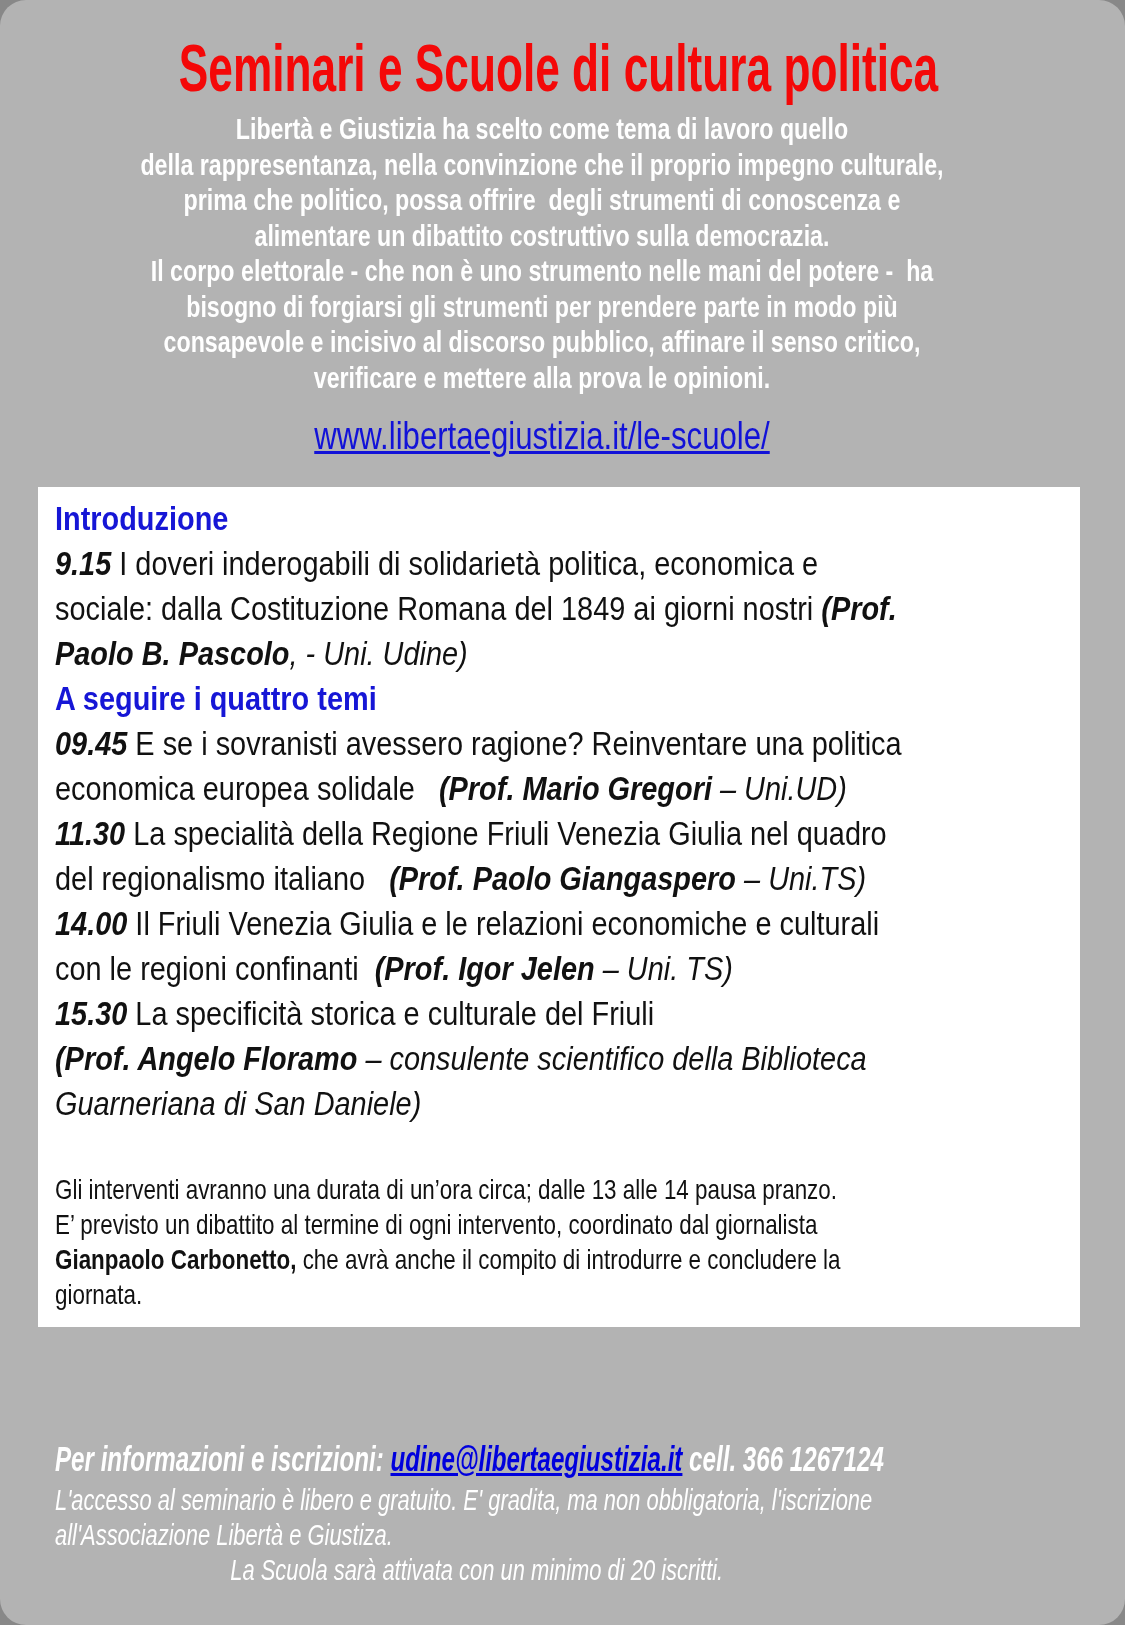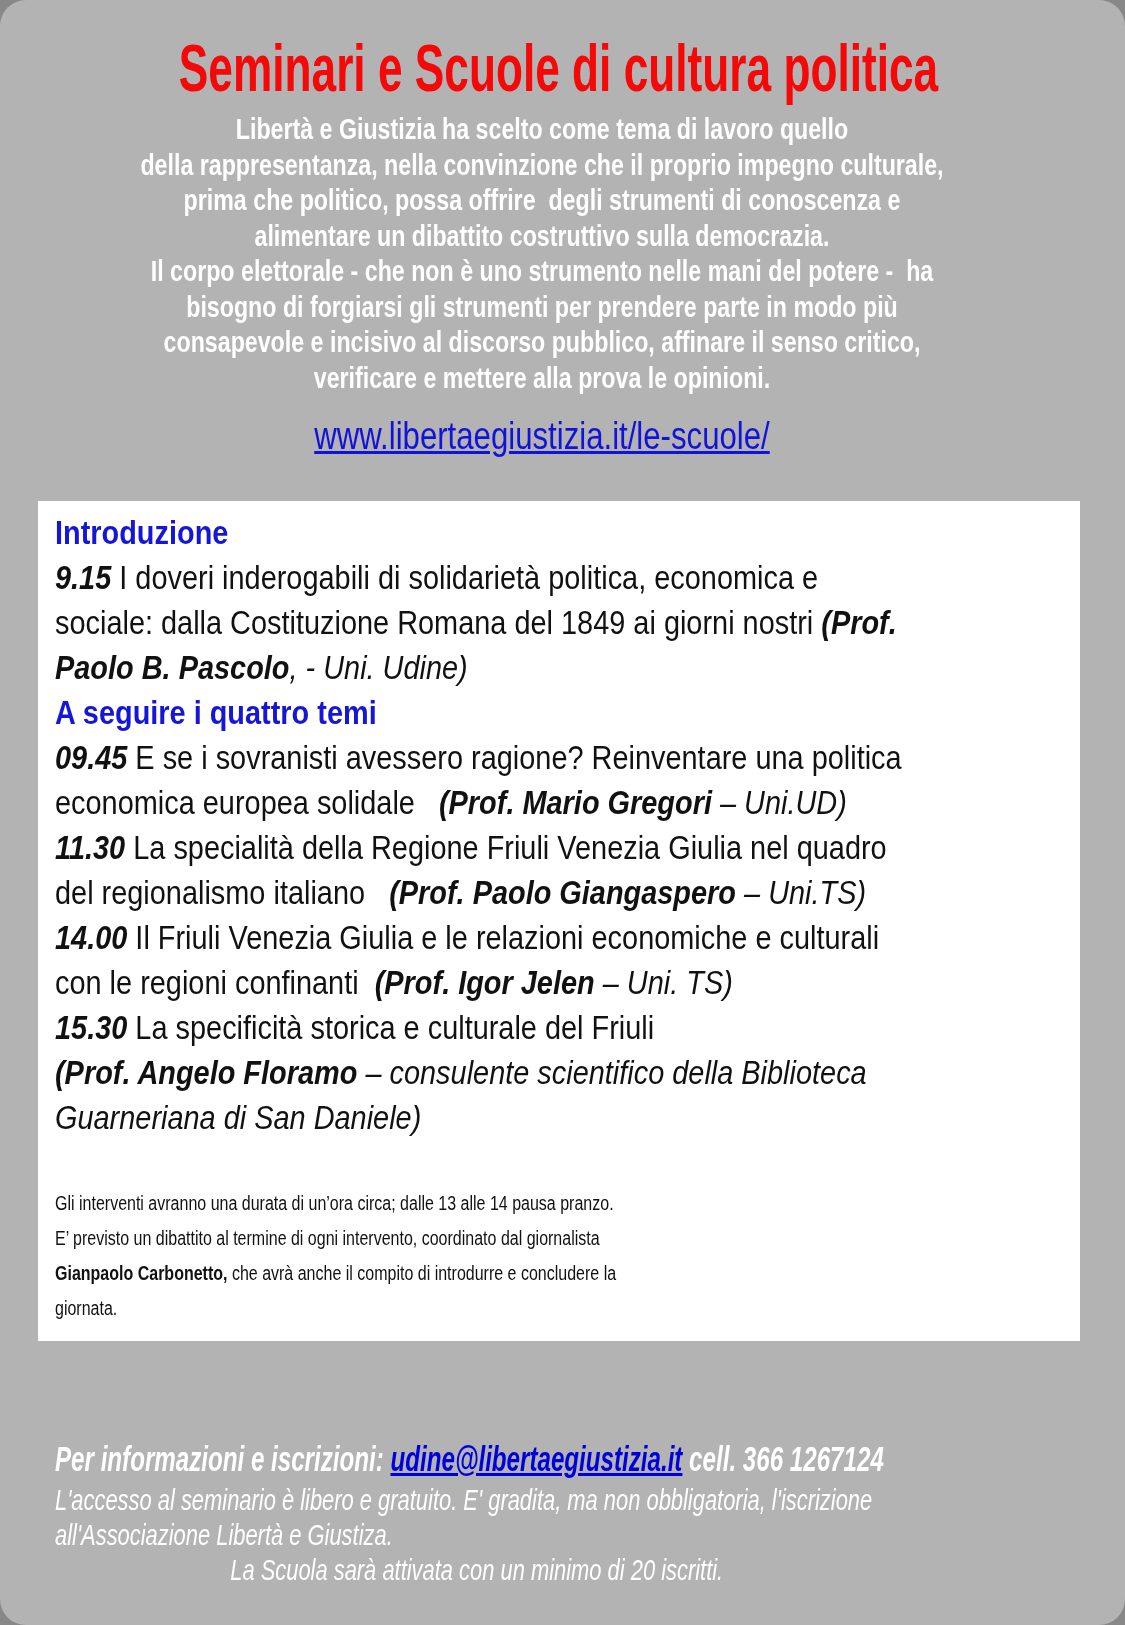--- a/index.html
+++ b/index.html
@@ -33,36 +33,36 @@
     position:absolute;top:414px;left:0;
     width:1084px;text-align:center;
     font-size:38px;line-height:44px;
     transform:scaleX(0.82);transform-origin:50% 0;
   }
   .site-link{
     color:#1212d8;text-decoration:underline;cursor:pointer;
   }
   
   .program-box{
-    position:absolute;left:38px;top:501px;
+    position:absolute;left:38px;top:487px;
     width:1042px;height:840px;
     background:#ffffff;
     box-sizing:border-box;
     padding:9px 10px 0 17px;
   }
   .program-lines{
     font-size:34px;line-height:45px;color:#111111;
   }
   .program-lines .rline{
     transform:scaleX(0.85);transform-origin:0 50%;
     white-space:pre;
   }
   .notes-lines{
     margin-top:46px;
-    font-size:20px;line-height:35px;color:#111111;
+    font-size:28px;line-height:35px;color:#111111;
   }
   .notes-lines .rline{
     transform:scaleX(0.80);transform-origin:0 50%;
     white-space:pre;
   }
   
   .sg-r{}
   .sg-b{font-weight:700;}
   .sg-i{font-style:italic;}
   .sg-bi{font-weight:700;font-style:italic;}

